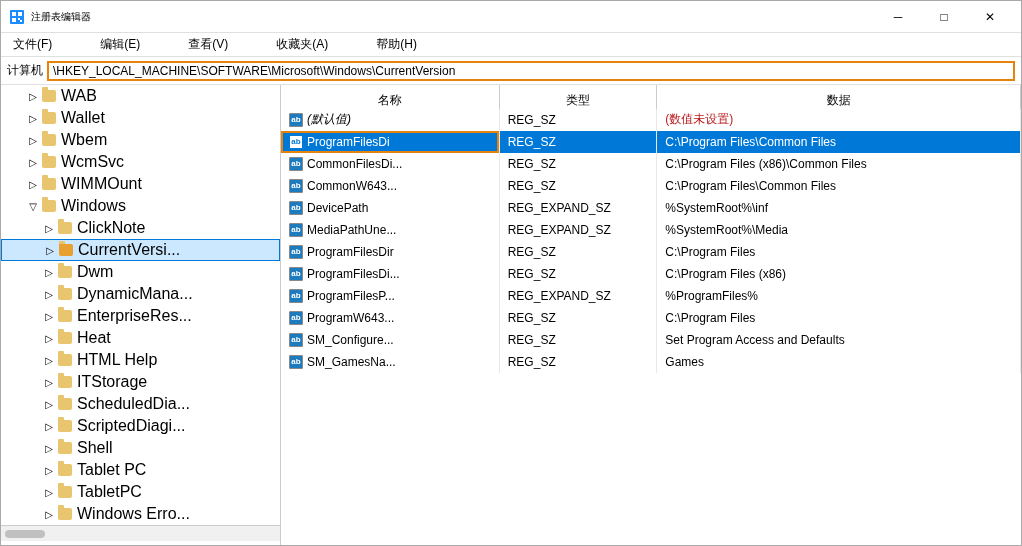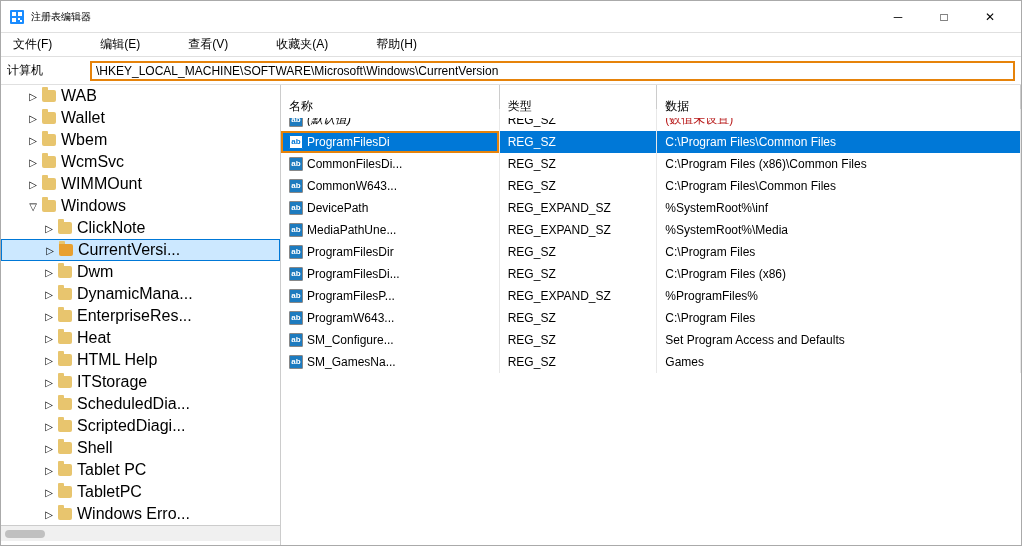--- a/index.html
+++ b/index.html
@@ -83,21 +83,20 @@
       margin-right: 4px;
       color: #000;
     }
     .address-input {
       flex: 1;
       border: 2px solid #e6830a;
       padding: 1px 4px;
       font-size: 12px;
       outline: none;
       background: #fff;
-      margin-left: 43px;
     }
     .main-content {
       display: flex;
       flex: 1;
       overflow: hidden;
     }
     .tree-pane {
       width: 280px;
       border-right: 1px solid #ccc;
       overflow-y: auto;
@@ -160,25 +159,25 @@
     }
     .data-table {
       width: 100%;
       border-collapse: collapse;
     }
     .data-table th {
       background: #fff;
       border-bottom: 1px solid #ccc;
       border-right: 1px solid #ccc;
       padding: 3px 8px;
-      text-align: left;
+      text-align: center;
       font-weight: normal;
       font-size: 12px;
       position: sticky;
-      top: 10px;
+      top: 4px;
       z-index: 1;
     }
     .data-table td {
       padding: 2px 8px;
       border-right: 1px solid #e8e8e8;
       font-size: 12px;
       white-space: nowrap;
       height: 22px;
     }
     .ab-icon {

